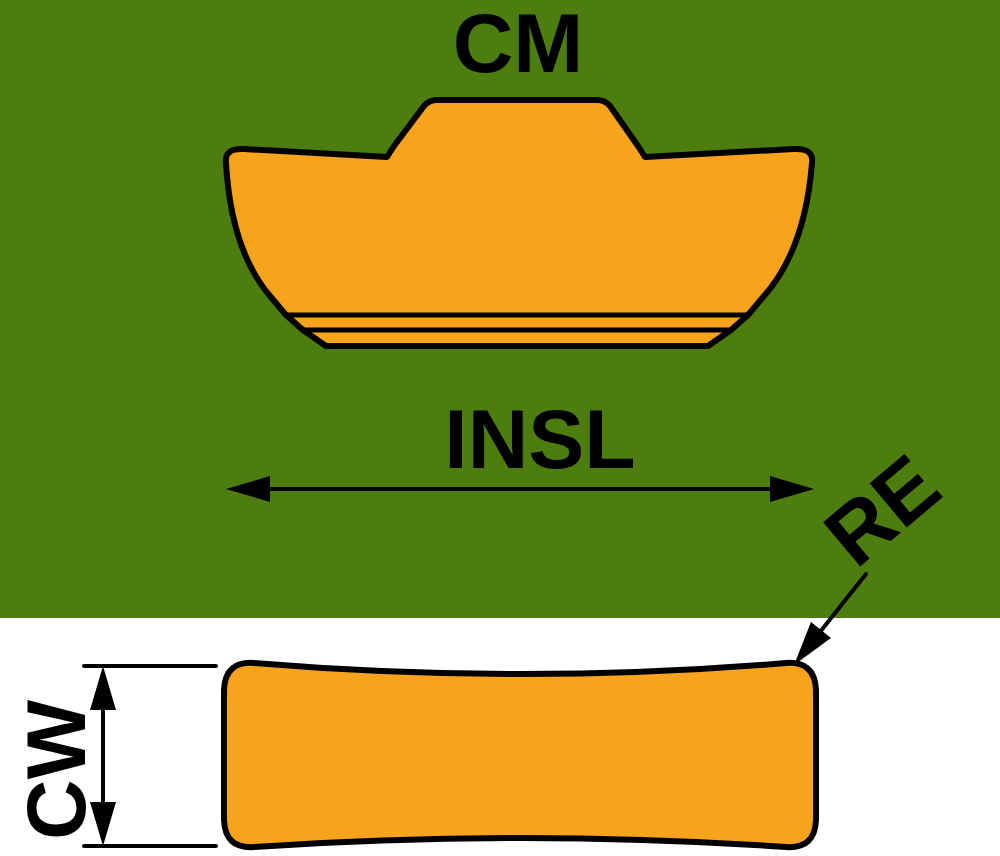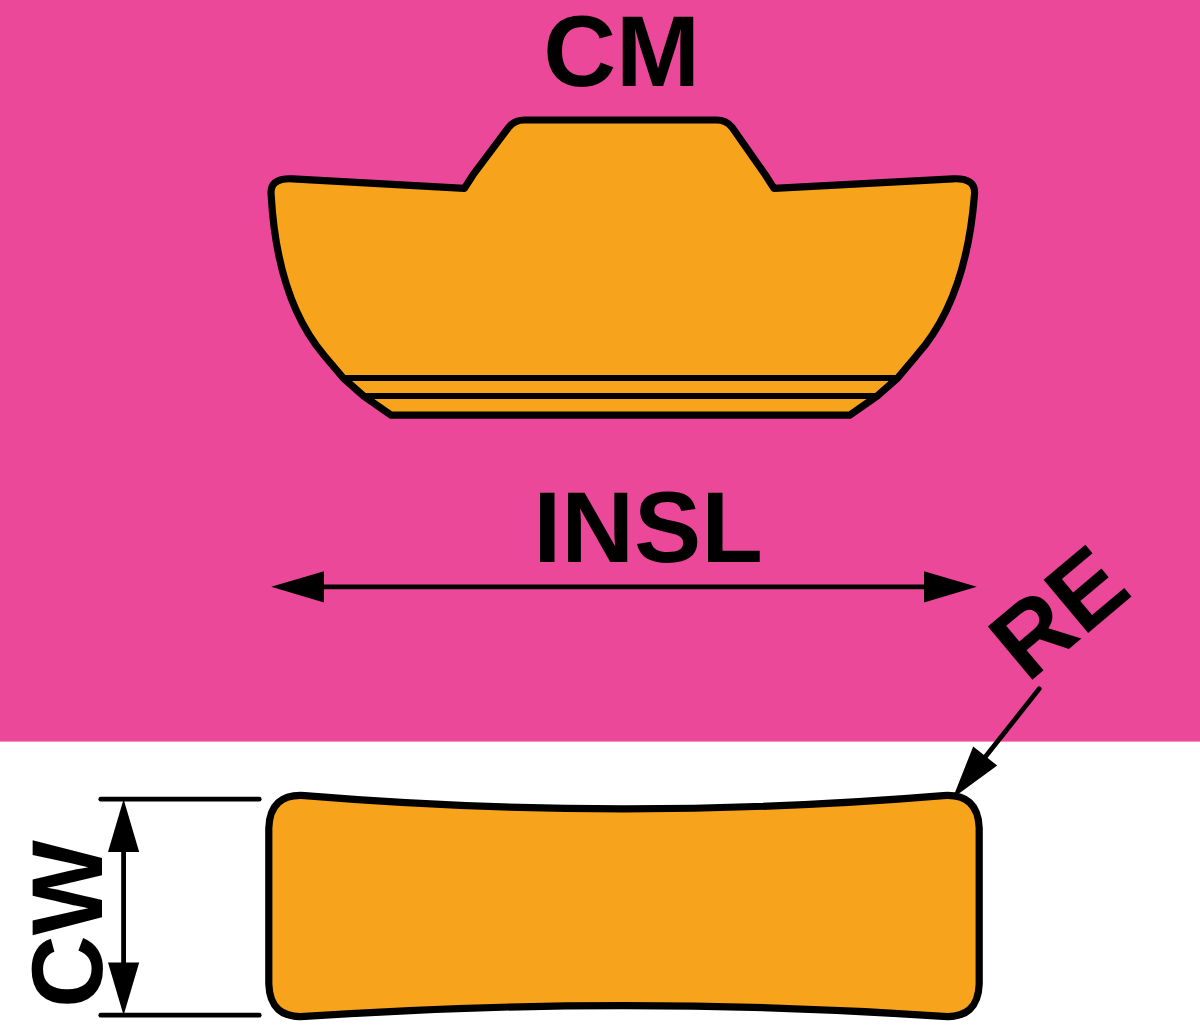--- a/index.html
+++ b/index.html
@@ -7,21 +7,21 @@
     padding: 0;
     width: 1000px;
     height: 856px;
     background: #ffffff;
     overflow: hidden;
   }
   .stage {
     position: relative;
     width: 1000px;
     height: 618px;
-    background: #ec4899;
+    background: #4d7c0f;
   }
   svg {
     display: block;
     width: 1000px;
     height: 856px;
   }
   svg text {
     font-family: "Liberation Sans", sans-serif;
     font-weight: bold;
     font-size: 84px;

